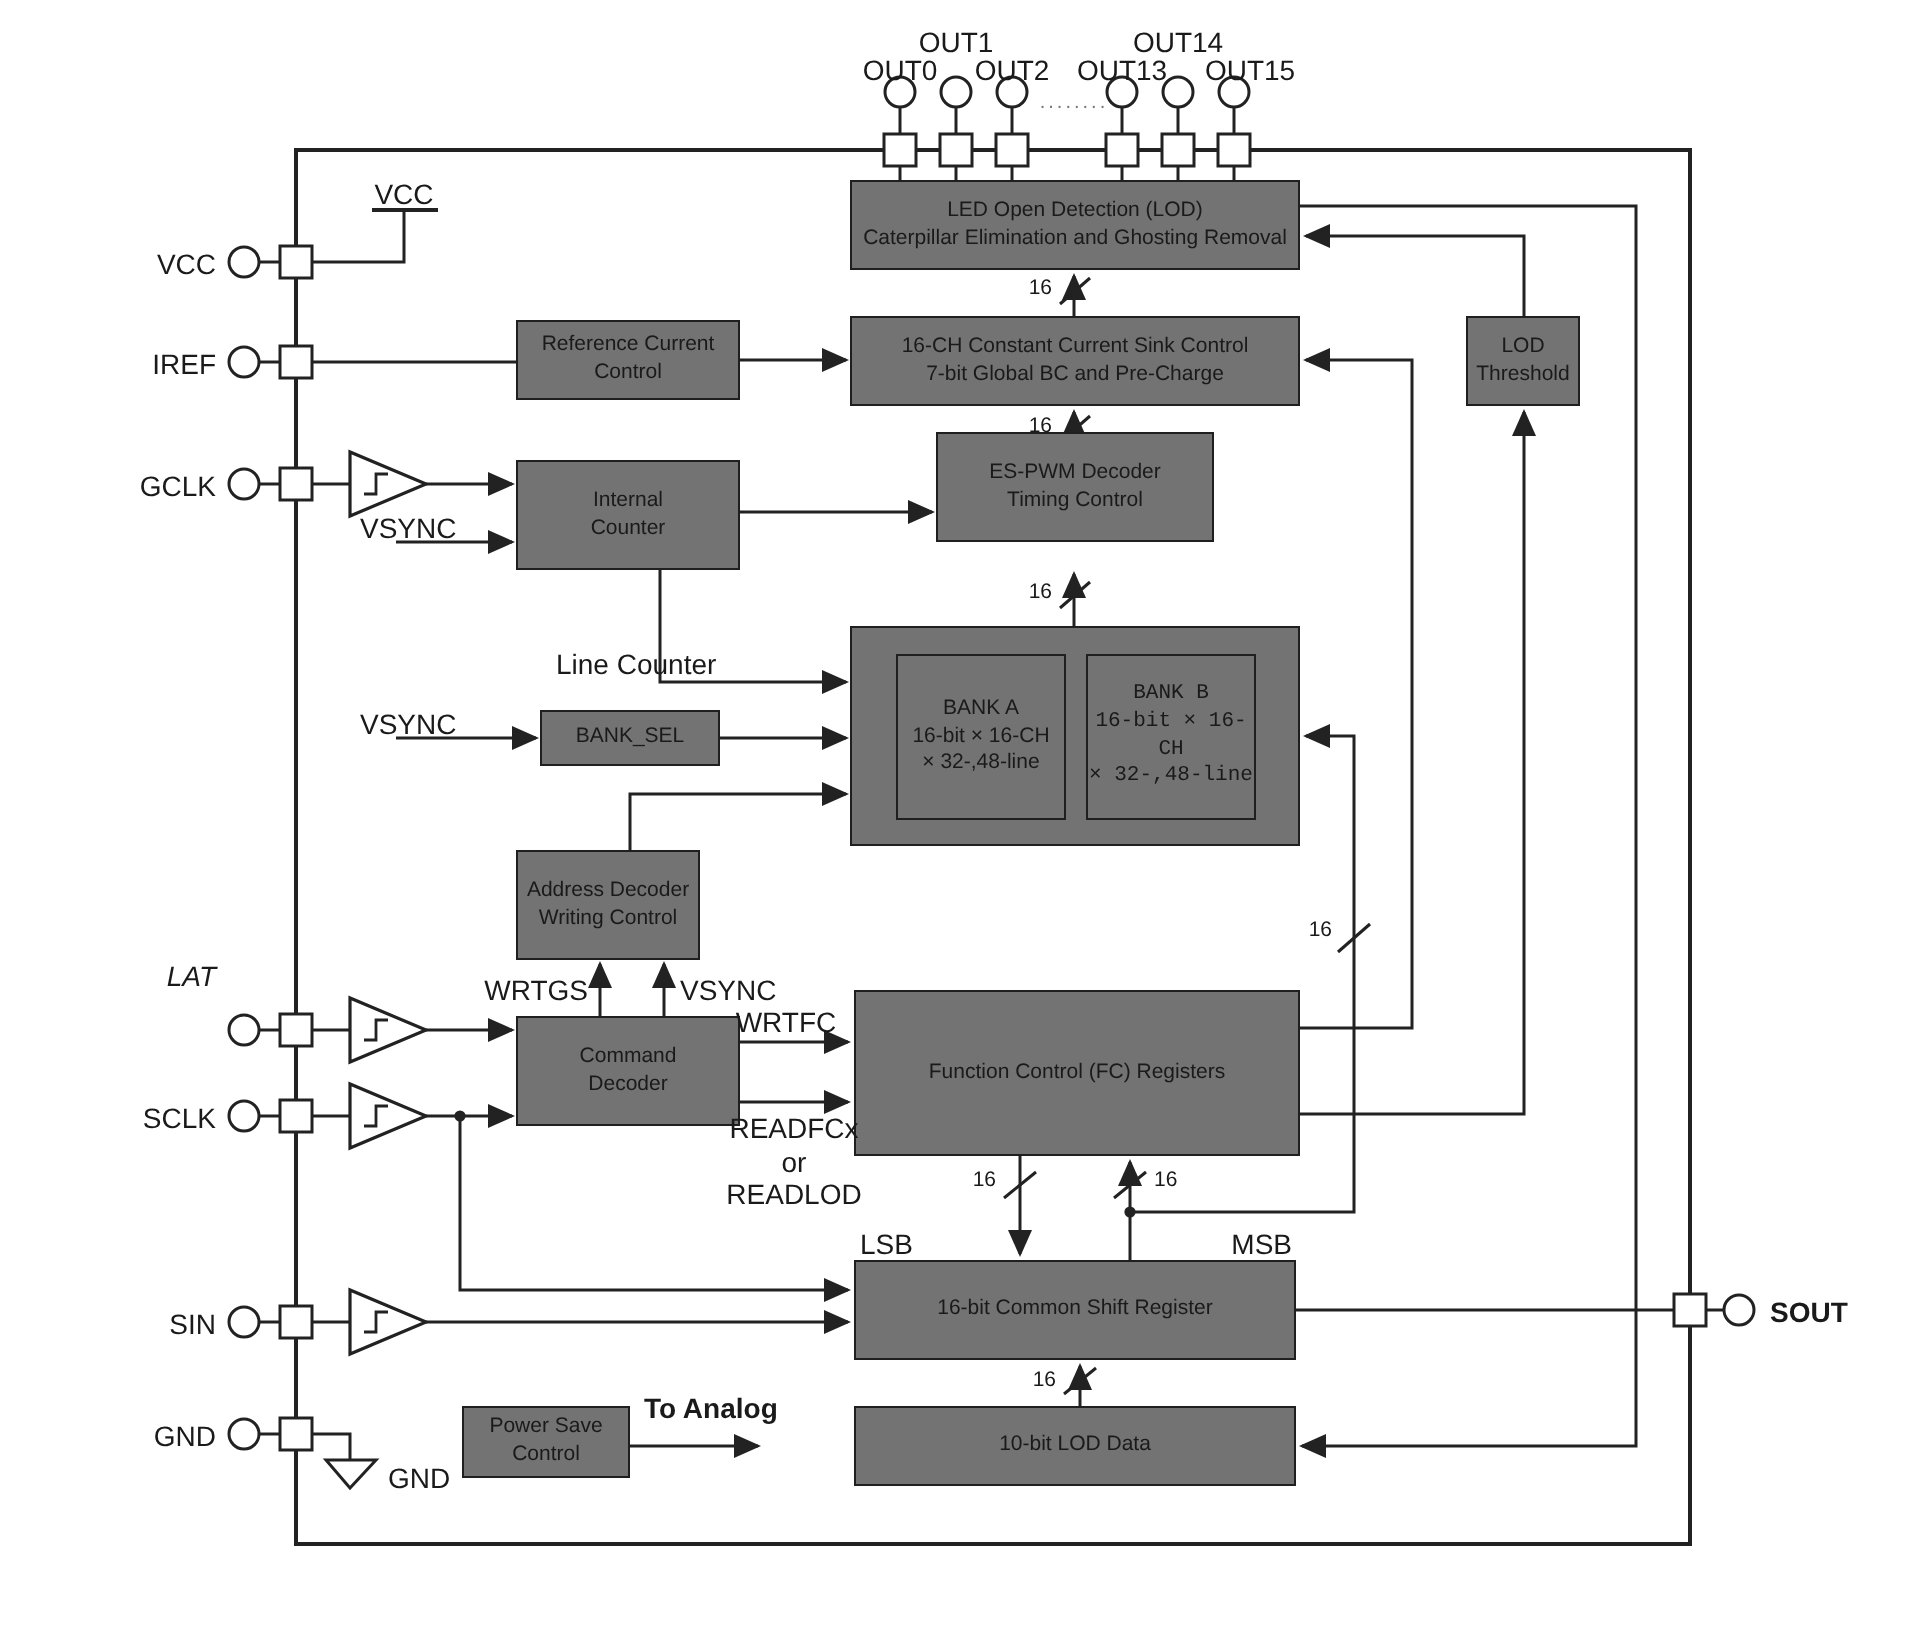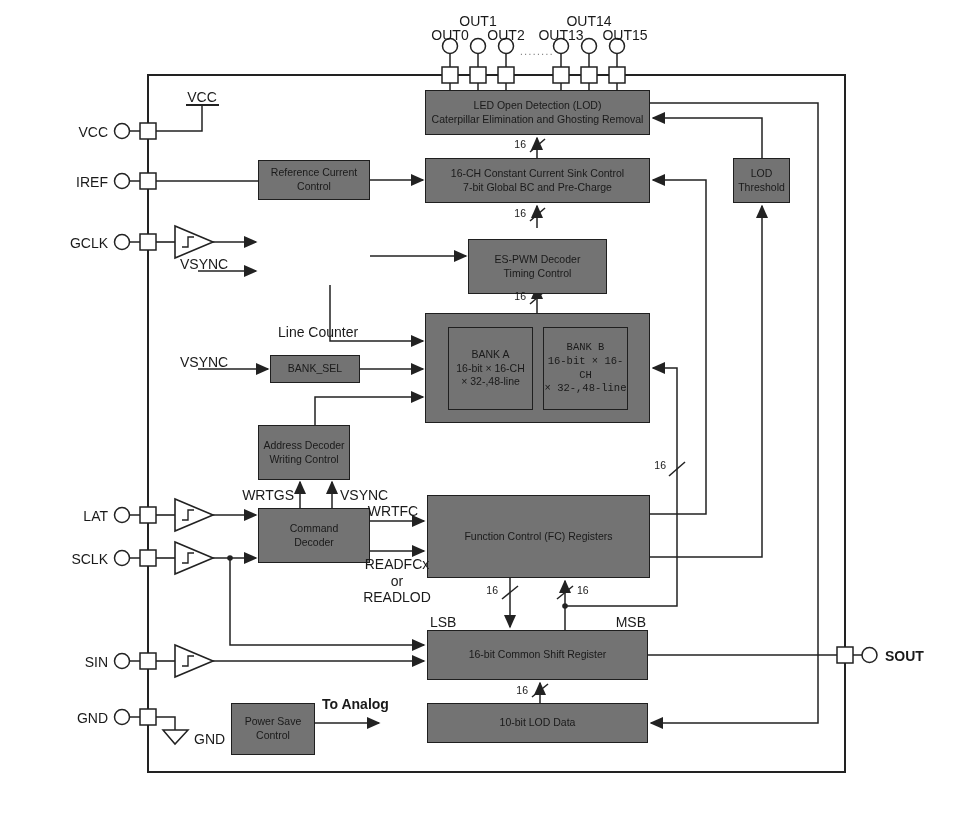--- a/index.html
+++ b/index.html
@@ -194,54 +194,56 @@
       <circle cx="565" cy="606" r="2.8"></circle>
     </g>
   </svg>
 
   <div class="blk" style="left:425px;top:90px;width:225px;height:45px;">LED Open Detection (LOD)
 Caterpillar Elimination and Ghosting Removal</div>
   <div class="blk" style="left:258px;top:160px;width:112px;height:40px;">Reference Current
 Control</div>
   <div class="blk" style="left:425px;top:158px;width:225px;height:45px;">16-CH Constant Current Sink Control
 7-bit Global BC and Pre-Charge</div>
-  <div class="blk" style="left:468px;top:239px;width:139px;height:55px;">ES-PWM Decoder
+  <div class="blk" style="left:258px;top:230px;width:112px;height:55px;">Internal
+Counter</div>
+  <div class="blk" style="left:468px;top:216px;width:139px;height:55px;">ES-PWM Decoder
 Timing Control</div>
   <div class="blk outer" style="left:425px;top:313px;width:225px;height:110px;"></div>
   <div class="blk" style="left:448px;top:327px;width:85px;height:83px;">BANK A
 16-bit × 16-CH
 × 32-,48-line</div>
   <div class="blk" style="left:543px;top:327px;width:85px;height:83px;font-family:Liberation Mono, monospace;">BANK B
 16-bit × 16-CH
 × 32-,48-line</div>
   <div class="blk" style="left:270px;top:355px;width:90px;height:28px;">BANK_SEL</div>
   <div class="blk" style="left:258px;top:425px;width:92px;height:55px;">Address Decoder
 Writing Control</div>
   <div class="blk" style="left:258px;top:508px;width:112px;height:55px;">Command
 Decoder</div>
   <div class="blk" style="left:427px;top:495px;width:223px;height:83px;">Function Control (FC) Registers</div>
   <div class="blk" style="left:427px;top:630px;width:221px;height:50px;">16-bit Common Shift Register</div>
   <div class="blk" style="left:427px;top:703px;width:221px;height:40px;">10-bit LOD Data</div>
-  <div class="blk" style="left:231px;top:703px;width:84px;height:52px;">Power Save
+  <div class="blk" style="left:231px;top:703px;width:84px;height:36px;">Power Save
 Control</div>
   <div class="blk" style="left:733px;top:158px;width:57px;height:45px;">LOD
 Threshold</div>
 
   <div class="lbl ctr" style="left:425px;top:27px;width:50px;">OUT0</div>
   <div class="lbl ctr" style="left:453px;top:13px;width:50px;">OUT1</div>
   <div class="lbl ctr" style="left:481px;top:27px;width:50px;">OUT2</div>
   <div class="lbl ctr" style="left:533px;top:27px;width:56px;">OUT13</div>
   <div class="lbl ctr" style="left:561px;top:13px;width:56px;">OUT14</div>
   <div class="lbl ctr" style="left:597px;top:27px;width:56px;">OUT15</div>
   <div class="lbl ctr dots" style="left:515px;top:46px;width:44px;">........</div>
 
   <div class="lbl rgt" style="left:56px;top:124px;width:52px;">VCC</div>
   <div class="lbl rgt" style="left:56px;top:174px;width:52px;">IREF</div>
   <div class="lbl rgt" style="left:56px;top:235px;width:52px;">GCLK</div>
-  <div class="lbl rgt" style="left:56px;top:508px;width:52px;">LAT</div>
+  <div class="lbl rgt" style="left:56px;top:480px;width:52px;font-style:italic;">LAT</div>
   <div class="lbl rgt" style="left:56px;top:551px;width:52px;">SCLK</div>
   <div class="lbl rgt" style="left:56px;top:654px;width:52px;">SIN</div>
   <div class="lbl rgt" style="left:56px;top:710px;width:52px;">GND</div>
   <div class="lbl" style="left:885px;top:648px;font-weight:bold;">SOUT</div>
 
   <div class="lbl ctr" style="left:178px;top:89px;width:48px;">VCC</div>
   <div class="lbl" style="left:194px;top:731px;">GND</div>
   <div class="lbl" style="left:180px;top:256px;">VSYNC</div>
   <div class="lbl" style="left:180px;top:354px;">VSYNC</div>
   <div class="lbl" style="left:278px;top:324px;">Line Counter</div>

